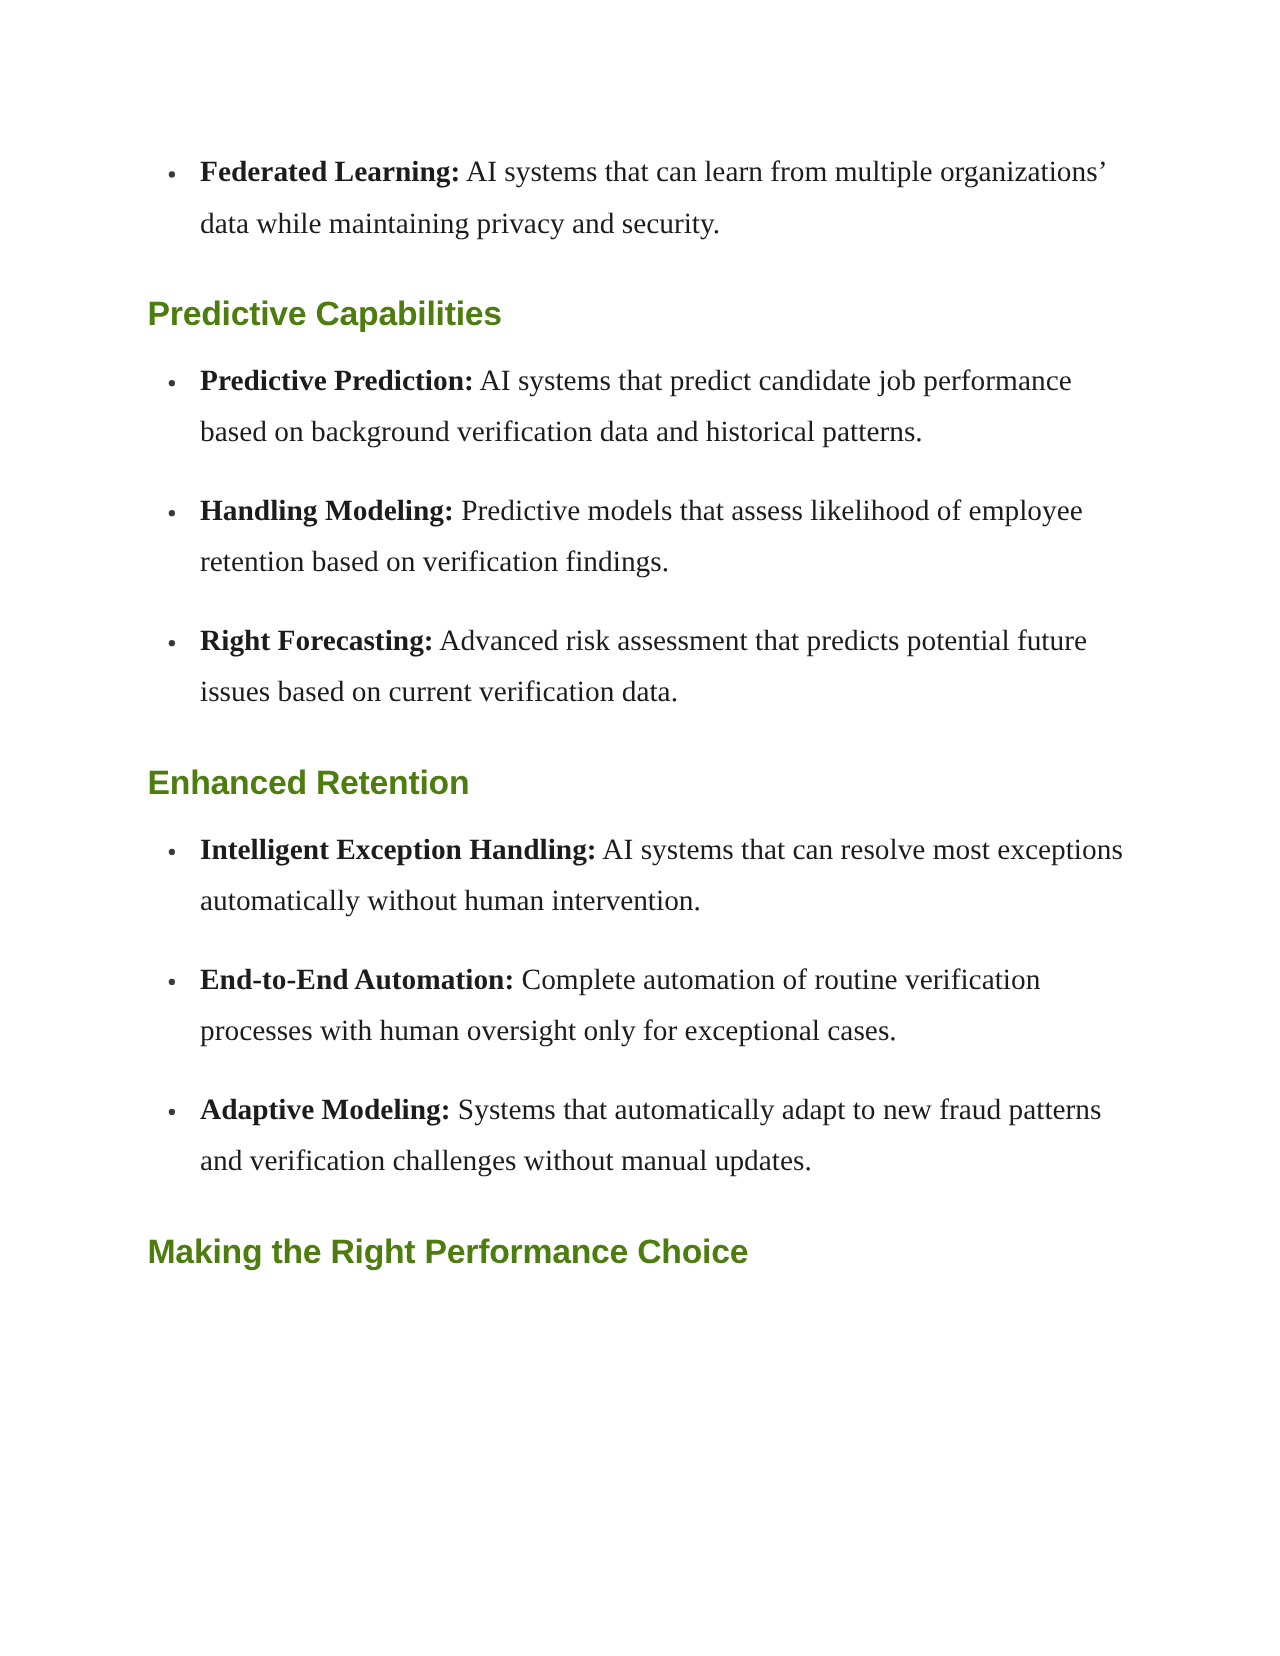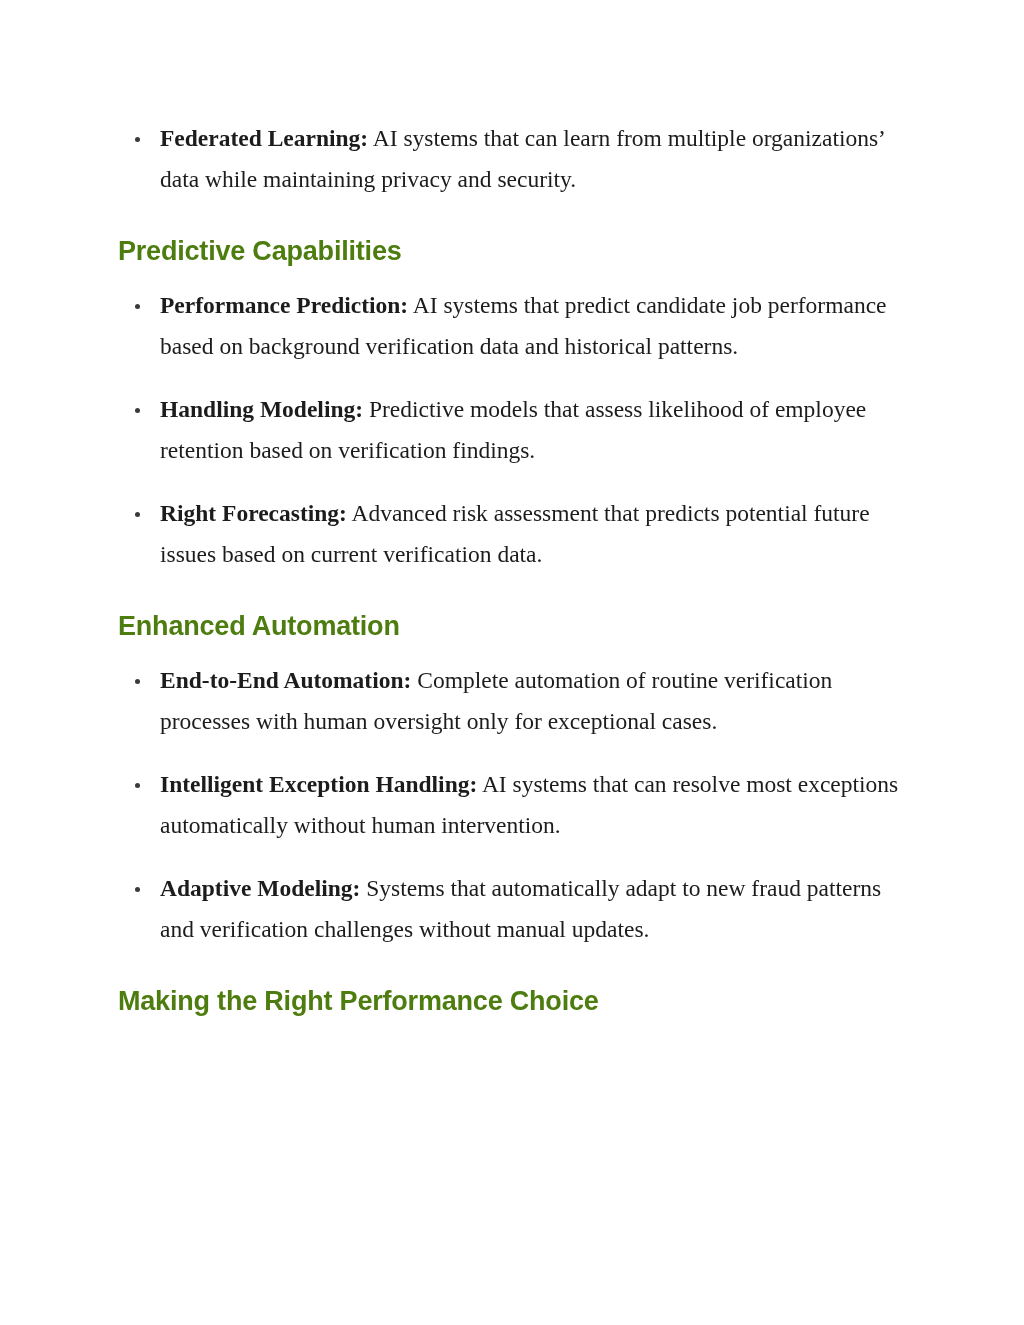--- a/index.html
+++ b/index.html
@@ -88,40 +88,40 @@
         <span class="term">Federated Learning:</span><span class="desc"> AI systems that can learn from multiple organizations’ data while maintaining privacy and security.</span>
       </li>
     </ul>
 
     <div class="heading-block">
       <h2 class="section-heading">Predictive Capabilities</h2>
     </div>
 
     <ul class="bullet-list">
       <li>
-        <span class="term">Performance Prediction:</span><span class="desc"> AI systems that predict candidate job performance based on background verification data and historical patterns.</span>
+        <span class="term">Predictive Prediction:</span><span class="desc"> AI systems that predict candidate job performance based on background verification data and historical patterns.</span>
       </li>
       <li>
         <span class="term">Handling Modeling:</span><span class="desc"> Predictive models that assess likelihood of employee retention based on verification findings.</span>
       </li>
       <li>
         <span class="term">Right Forecasting:</span><span class="desc"> Advanced risk assessment that predicts potential future issues based on current verification data.</span>
       </li>
     </ul>
 
     <div class="heading-block">
-      <h2 class="section-heading">Enhanced Automation</h2>
+      <h2 class="section-heading">Enhanced Retention</h2>
     </div>
 
     <ul class="bullet-list">
       <li>
-        <span class="term">End-to-End Automation:</span><span class="desc"> Complete automation of routine verification processes with human oversight only for exceptional cases.</span>
+        <span class="term">Intelligent Exception Handling:</span><span class="desc"> AI systems that can resolve most exceptions automatically without human intervention.</span>
       </li>
       <li>
-        <span class="term">Intelligent Exception Handling:</span><span class="desc"> AI systems that can resolve most exceptions automatically without human intervention.</span>
+        <span class="term">End-to-End Automation:</span><span class="desc"> Complete automation of routine verification processes with human oversight only for exceptional cases.</span>
       </li>
       <li>
         <span class="term">Adaptive Modeling:</span><span class="desc"> Systems that automatically adapt to new fraud patterns and verification challenges without manual updates.</span>
       </li>
     </ul>
 
     <div class="heading-block">
       <h2 class="section-heading">Making the Right Performance Choice</h2>
     </div>
 

